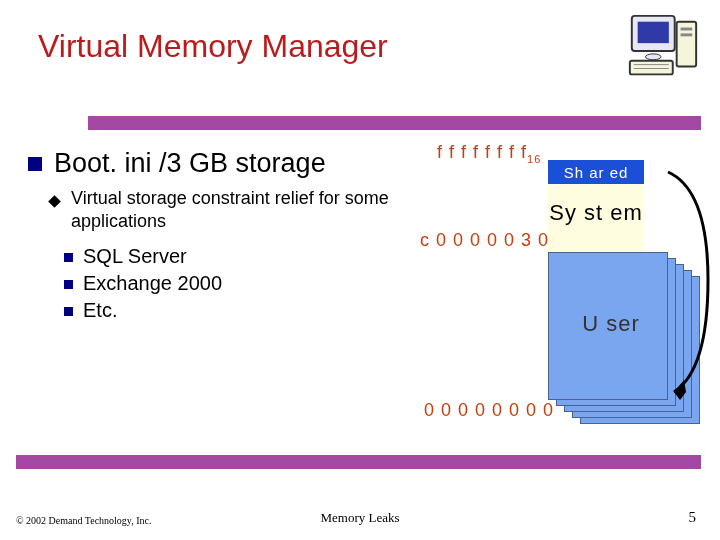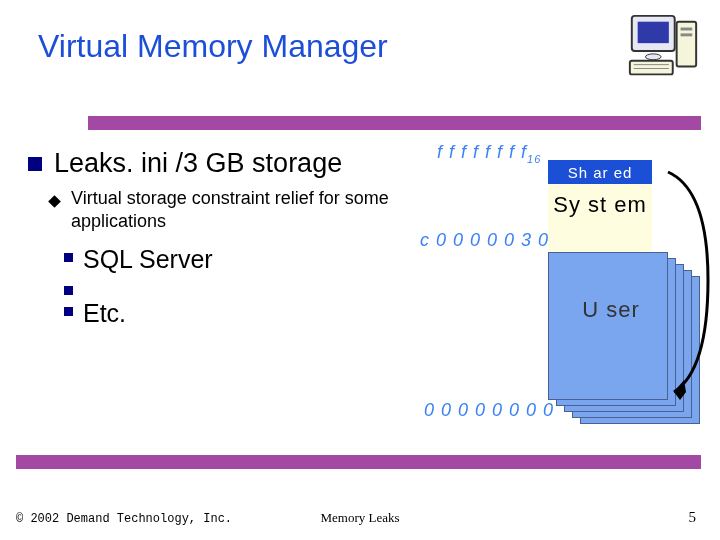--- a/index.html
+++ b/index.html
@@ -9,21 +9,21 @@
     background: #fff;
     font-family: Arial, Helvetica, sans-serif;
     position: relative;
     overflow: hidden;
   }
   .title {
     position: absolute;
     top: 28px;
     left: 38px;
     font-size: 32px;
-    color: #1d4ed8;
+    color: #b91c1c;
   }
   .computer-icon {
     position: absolute;
     top: 10px;
     right: 18px;
     width: 78px;
     height: 78px;
   }
   .purple-bar-top {
     position: absolute;
@@ -53,103 +53,102 @@
   }
   .sq-bullet.small {
     width: 9px; height: 9px; margin-top: 8px; margin-right: 10px;
   }
   .diamond-bullet {
     width: 9px; height: 9px; background: #000; transform: rotate(45deg); margin-top: 10px; margin-right: 12px; margin-left: 22px; flex-shrink:0;
   }
   .h1 { font-size: 27px; color: #000; }
   .h1 .red { color: #000000; }
   .h2 { font-size: 18px; color: #000; line-height: 1.28; }
-  .h3 { font-size: 25px; color: #000; }
+  .h3 { font-size: 20px; color: #000; }
   .sub-list { margin-top: 12px; margin-left: 36px; }
   .sub-list .bullet-row { margin-bottom: 4px; }
 
   .addr {
     position: absolute;
     font-size: 18px;
-    color: #3b82f6;
-    letter-spacing: 1px;
-    font-style: italic;
+    color: #c2410c;
+    letter-spacing: 1px;
   }
   .addr .sub { font-size: 11px; vertical-align: sub; }
   .addr-top { top: 142px; left: 437px; }
   .addr-mid { top: 230px; left: 420px; }
   .addr-bot { top: 400px; left: 424px; }
 
   .diagram {
     position: absolute;
     top: 160px;
     left: 548px;
-    width: 104px;
+    width: 96px;
   }
   .shared-box {
     height: 24px;
     background: #1a4fd6;
     color: #fff;
     font-size: 15px;
     display: flex;
     align-items: center;
     justify-content: center;
     letter-spacing: 1px;
   }
   .system-box {
     height: 68px;
     background: #fffde0;
     color: #000;
     font-size: 22px;
     display: flex;
     align-items: flex-start;
     justify-content: center;
-    padding-top: 8px;
+    padding-top: 16px;
     letter-spacing: 1px;
   }
   .user-stack {
     position: absolute;
     top: 252px;
     left: 548px;
     width: 120px;
     height: 170px;
   }
   .user-card {
     position: absolute;
     width: 120px;
     height: 148px;
     background: #7aa6f0;
     border: 1px solid #4a6090;
   }
   .user-label {
     position: absolute;
     width: 100%;
     text-align: center;
-    top: 44px;
+    top: 58px;
     font-size: 22px;
     color: #333;
     letter-spacing: 1px;
     padding-left: 6px;
   }
   .arrow-path {
     position: absolute;
     top: 160px;
     left: 660px;
     width: 60px;
     height: 250px;
     pointer-events: none;
   }
 
   .footer-left {
     position: absolute;
     bottom: 14px;
     left: 16px;
-    font-size: 12px;
-    color: #000;
-    font-family: Liberation Mono, monospace;
+    font-size: 10px;
+    color: #000;
+    font-family: Liberation Serif, serif;
   }
   .footer-center {
     position: absolute;
     bottom: 14px;
     left: 0;
     width: 720px;
     text-align: center;
     font-size: 13px;
     color: #000;
     font-family: Georgia, 'Times New Roman', serif;
@@ -182,34 +181,35 @@
     <ellipse cx="30" cy="48" rx="8" ry="3" fill="#e8e8f5" stroke="#333"></ellipse>
   </svg>
 </div>
 
 <div class="purple-bar-top"></div>
 
 <div class="content">
   <div class="bullet-row">
     <div class="sq-bullet"></div>
     <div class="h1">
-      <span>Leaks. ini </span><span class="red">/3 GB</span><span> storage</span>
+      <span>Boot. ini </span><span class="red">/3 GB</span><span> storage</span>
     </div>
   </div>
   <div class="bullet-row">
     <div class="diamond-bullet"></div>
     <div class="h2">Virtual storage constraint relief for some applications</div>
   </div>
   <div class="sub-list">
     <div class="bullet-row">
       <div class="sq-bullet small"></div>
       <div class="h3">SQL Server</div>
     </div>
     <div class="bullet-row">
       <div class="sq-bullet small"></div>
+      <div class="h3">Exchange 2000</div>
     </div>
     <div class="bullet-row">
       <div class="sq-bullet small"></div>
       <div class="h3">Etc.</div>
     </div>
   </div>
 </div>
 
 <div class="addr addr-top">
   <span>f f f f  f f f f</span><span class="sub">16</span>

